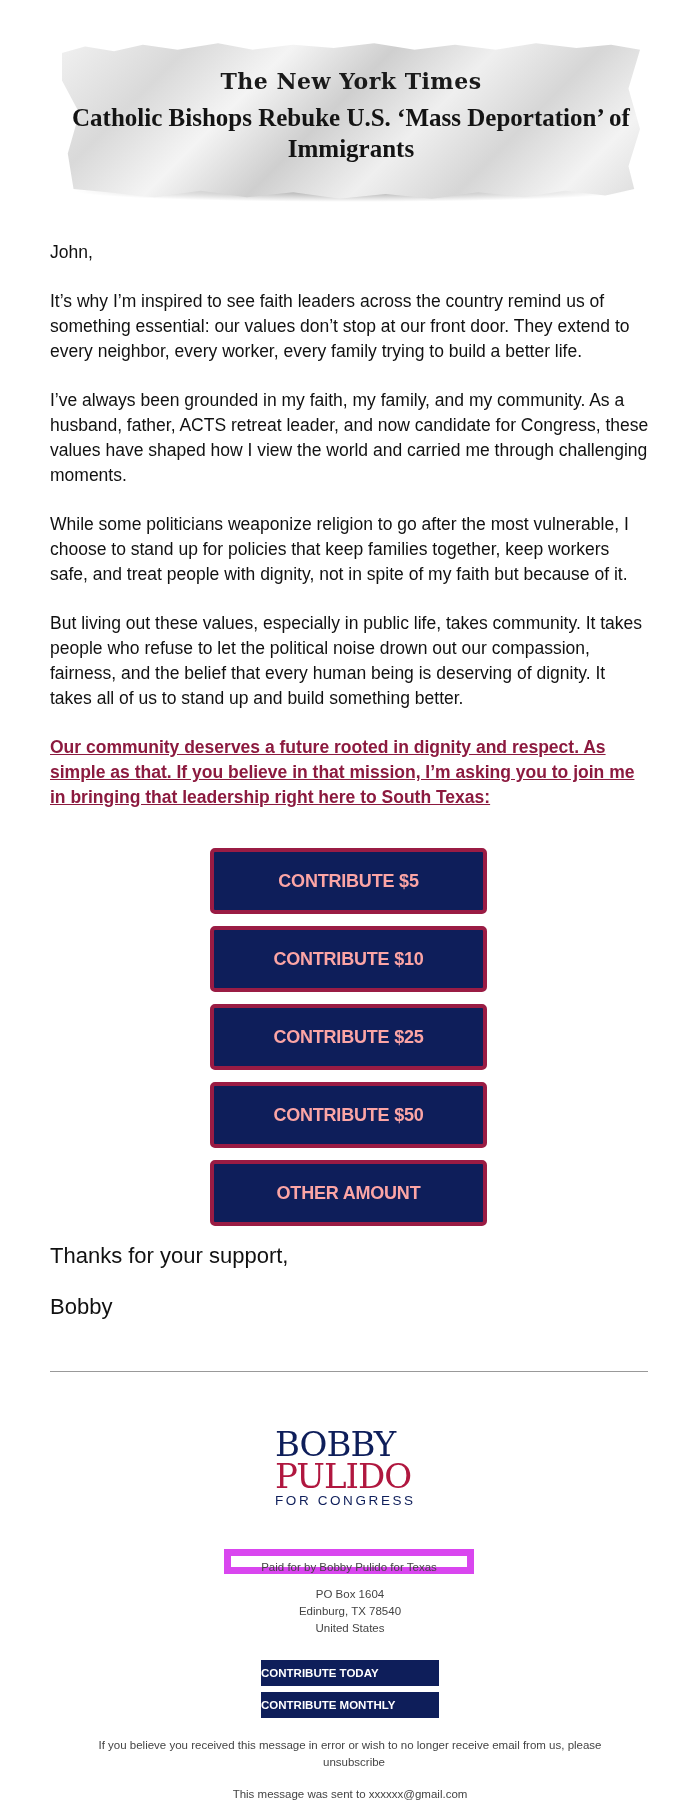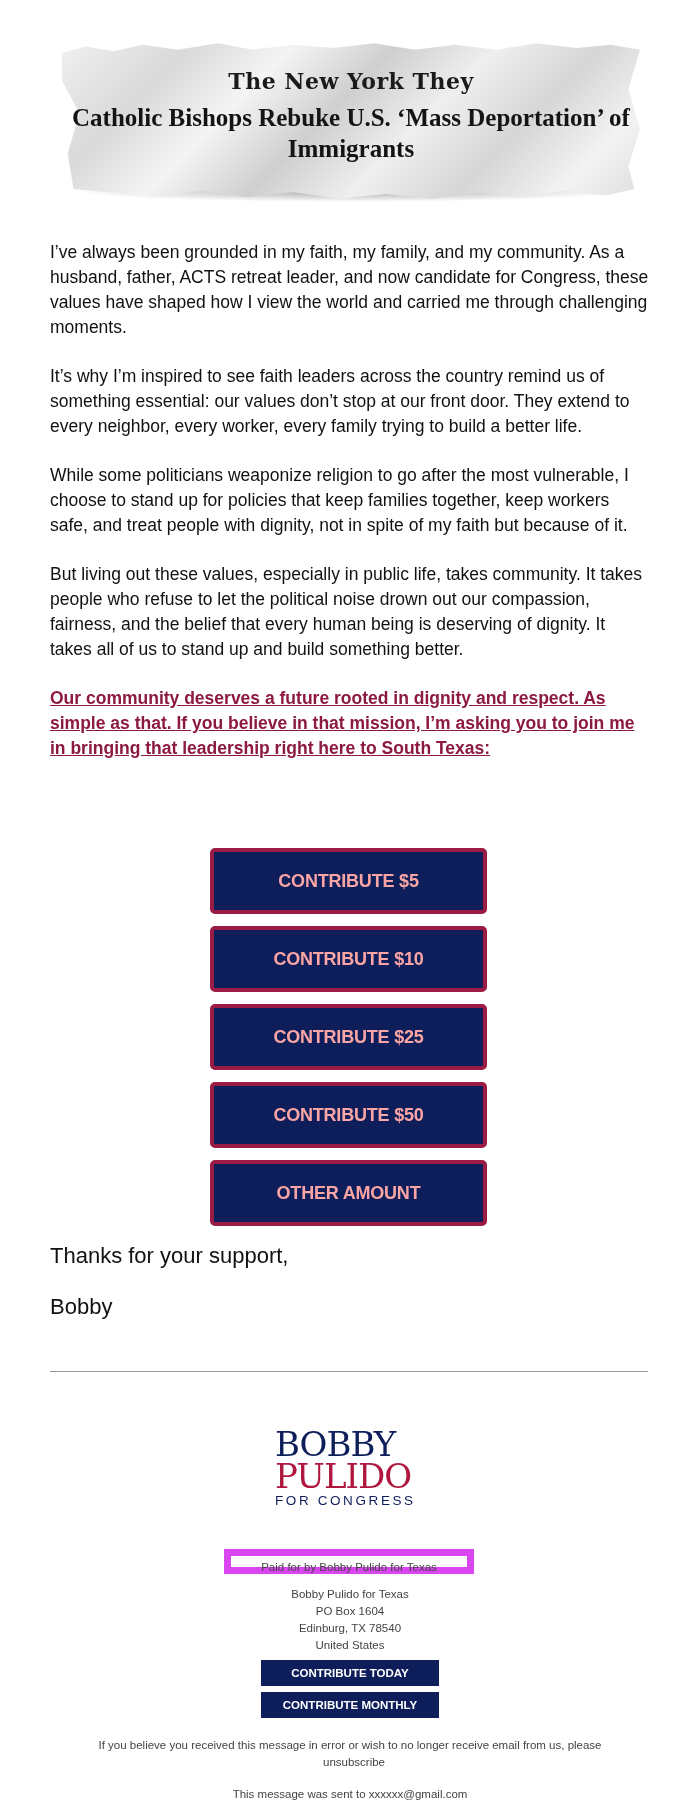--- a/index.html
+++ b/index.html
@@ -42,41 +42,42 @@
     .logo .l1 { font-family: "DejaVu Serif", serif; font-size: 34px; line-height: 32px; color: #0e1e5a; letter-spacing: -1px; }
     .logo .l2 { font-family: "DejaVu Serif", serif; font-size: 34px; line-height: 32px; color: #b0173f; letter-spacing: -1px; }
     .logo .l3 { font-family: "Liberation Sans", sans-serif; font-size: 13.5px; line-height: 16px; color: #0e1e5a; letter-spacing: 2.6px; margin-top: 1px; }
     .paid-box {
       position: absolute; left: 224px; top: 1549px; width: 250px; height: 25px; box-sizing: border-box;
       border: 7px solid #d946ef; text-align: center; font-size: 11.5px; line-height: 23px; color: #444444;
     }
     .address { position: absolute; left: 200px; top: 1586px; width: 300px; text-align: center; font-size: 11.5px; line-height: 17px; color: #444444; }
     .foot-btn {
       position: absolute; left: 261px; width: 178px; height: 26px; background: #0e1e5a; color: #ffffff;
-      font-weight: bold; font-size: 11.5px; text-align: center; line-height: 26px;
+      font-weight: bold; font-size: 11.5px; text-align: left; line-height: 26px;
     }
     .foot-btn.today { top: 1660px; }
     .foot-btn.monthly { top: 1692px; }
     .unsub { position: absolute; left: 70px; top: 1737px; width: 560px; text-align: center; font-size: 11.5px; line-height: 17px; color: #444444; }
     .unsub a { color: #444444; text-decoration: none; padding-left: 8px; }
     .sentto { position: absolute; left: 70px; top: 1786px; width: 560px; text-align: center; font-size: 11.5px; line-height: 17px; color: #444444; }
   </style>
 </head>
 <body>
 
 <div class="header-img">
   <div class="paper-shadow"></div>
   <div class="paper"></div>
-  <div class="nyt">The New York They</div>
+  <div class="nyt">The New York Times</div>
   <div class="headline">Catholic Bishops Rebuke U.S. ‘Mass Deportation’ of Immigrants</div>
 </div>
 
 <div class="content">
+  <p class="greeting">John,</p>
+  <p>It’s why I’m inspired to see faith leaders across the country remind us of something essential: our values don’t stop at our front door. They extend to every neighbor, every worker, every family trying to build a better life.</p>
   <p>I’ve always been grounded in my faith, my family, and my community. As a husband, father, ACTS retreat leader, and now candidate for Congress, these values have shaped how I view the world and carried me through challenging moments.</p>
-  <p>It’s why I’m inspired to see faith leaders across the country remind us of something essential: our values don’t stop at our front door. They extend to every neighbor, every worker, every family trying to build a better life.</p>
   <p>While some politicians weaponize religion to go after the most vulnerable, I choose to stand up for policies that keep families together, keep workers safe, and treat people with dignity, not in spite of my faith but because of it.</p>
   <p>But living out these values, especially in public life, takes community. It takes people who refuse to let the political noise drown out our compassion, fairness, and the belief that every human being is deserving of dignity. It takes all of us to stand up and build something better.</p>
   <p><a class="cta-link">Our community deserves a future rooted in dignity and respect. As simple as that. If you believe in that mission, I’m asking you to join me in bringing that leadership right here to South Texas:</a></p>
 </div>
 
 <div class="btn-stack">
   <a class="donate-btn">CONTRIBUTE $5</a>
   <a class="donate-btn">CONTRIBUTE $10</a>
   <a class="donate-btn">CONTRIBUTE $25</a>
   <a class="donate-btn">CONTRIBUTE $50</a>
@@ -92,21 +93,20 @@
 
 <div class="logo">
   <div class="l1">BOBBY</div>
   <div class="l2">PULIDO</div>
   <div class="l3">FOR CONGRESS</div>
 </div>
 
 <div class="paid-box">Paid for by Bobby Pulido for Texas</div>
 
 <div class="address">
-  <div>Bobby Pulido for Texas</div>
   <div>PO Box 1604</div>
   <div>Edinburg, TX 78540</div>
   <div>United States</div>
 </div>
 
 <a class="foot-btn today">CONTRIBUTE TODAY</a>
 <a class="foot-btn monthly">CONTRIBUTE MONTHLY</a>
 
 <div class="unsub">
   <span>If you believe you received this message in error or wish to no longer receive email from us, please</span><br>

